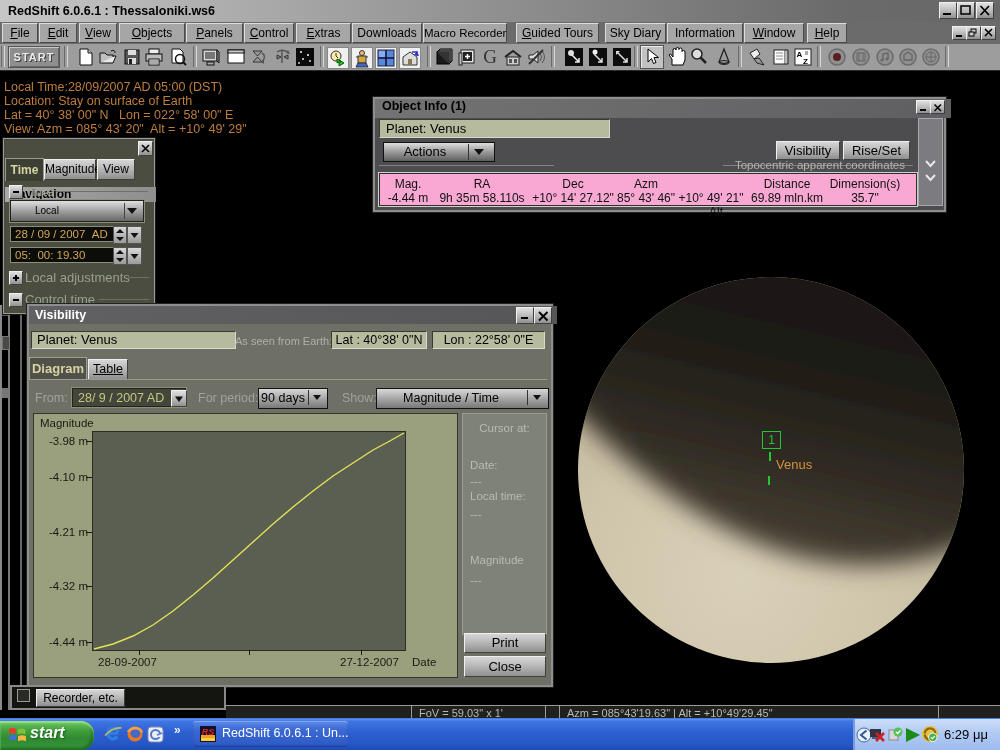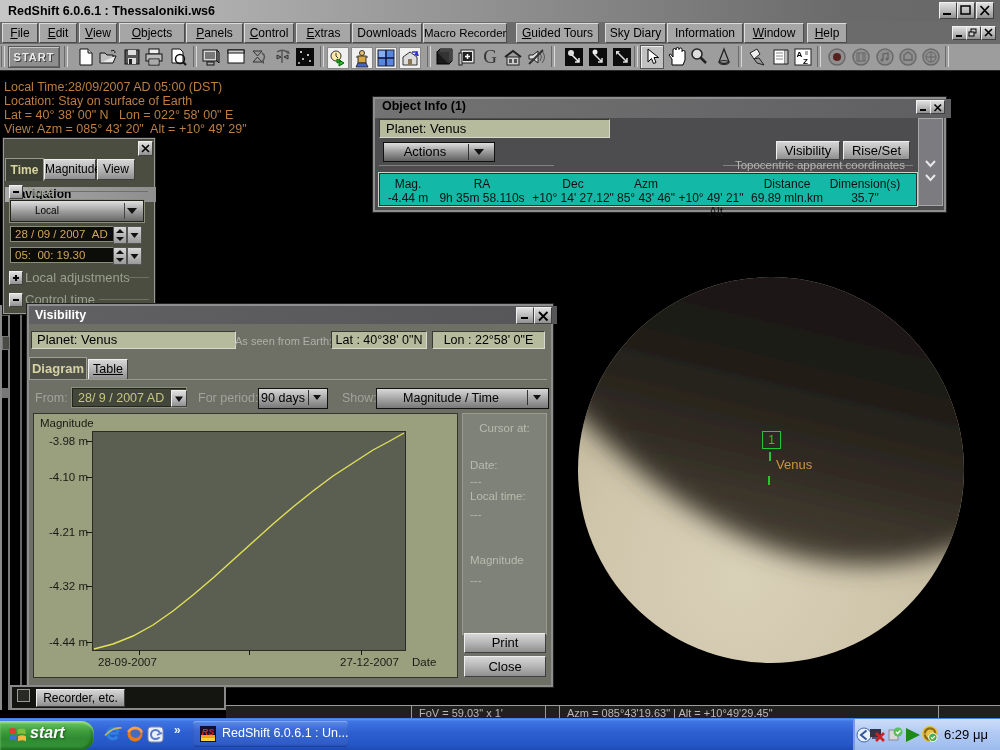--- a/index.html
+++ b/index.html
@@ -422,21 +422,21 @@
       <div class="abs" style="left:84px;top:1px;width:1px;height:16px;background:#333;"></div>
       <div class="abs" style="left:90px;top:6px;width:0;height:0;border-left:5px solid transparent;border-right:5px solid transparent;border-top:6px solid #111;"></div>
     </div>
     <div class="abs graybtn" style="left:401px;top:42px;width:62px;height:17px;font-size:13px;text-align:center;line-height:17px;">Visibility</div>
     <div class="abs graybtn" style="left:468px;top:42px;width:65px;height:17px;font-size:13px;text-align:center;line-height:17px;">Rise/Set</div>
 
     <div class="abs" style="left:4px;top:66px;width:175px;height:1px;background:#83837e;"></div>
     <div class="abs" style="left:348px;top:66px;width:190px;height:1px;background:#83837e;"></div>
     <div class="abs" style="left:0;top:60px;width:530px;text-align:right;color:#b4b4b0;font-size:11.5px;">Topocentric apparent coordinates</div>
 
-    <div class="abs" style="left:4px;top:74px;width:536px;height:31px;background:#14b8a6;border:1px solid #2e2e2a;box-shadow:0 0 0 1px #d0d0cc;">
+    <div class="abs" style="left:4px;top:74px;width:536px;height:31px;background:#f9a8d4;border:1px solid #2e2e2a;box-shadow:0 0 0 1px #d0d0cc;">
       <div class="abs oih" style="left:-27px;width:110px;">Mag.</div>
       <div class="abs oih" style="left:47px;width:110px;">RA</div>
       <div class="abs oih" style="left:138px;width:110px;">Dec</div>
       <div class="abs oih" style="left:211px;width:110px;">Azm</div>
       <div class="abs oih" style="left:281px;width:110px;margin-top:28px;">Alt</div>
       <div class="abs oih" style="left:352px;width:110px;">Distance</div>
       <div class="abs oih" style="left:430px;width:110px;">Dimension(s)</div>
       <div class="abs oiv" style="left:-27px;width:110px;">-4.44 m</div>
       <div class="abs oiv" style="left:47px;width:110px;">9h 35m 58.110s</div>
       <div class="abs oiv" style="left:138px;width:110px;">+10° 14' 27.12"</div>

